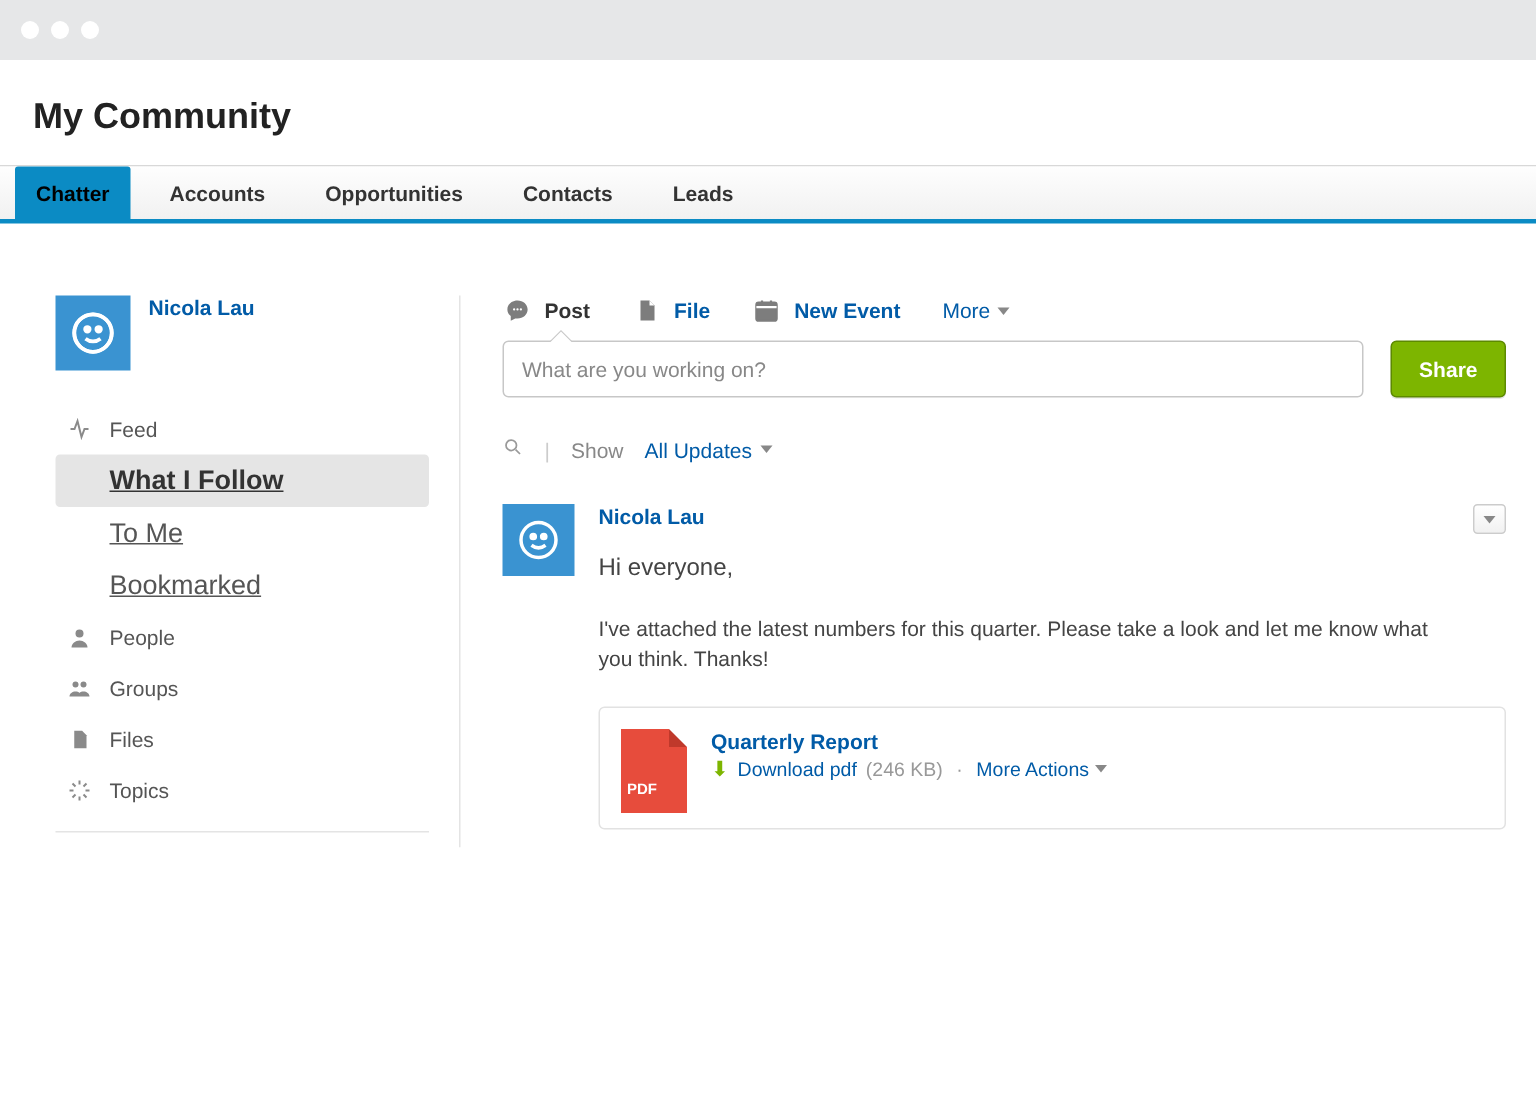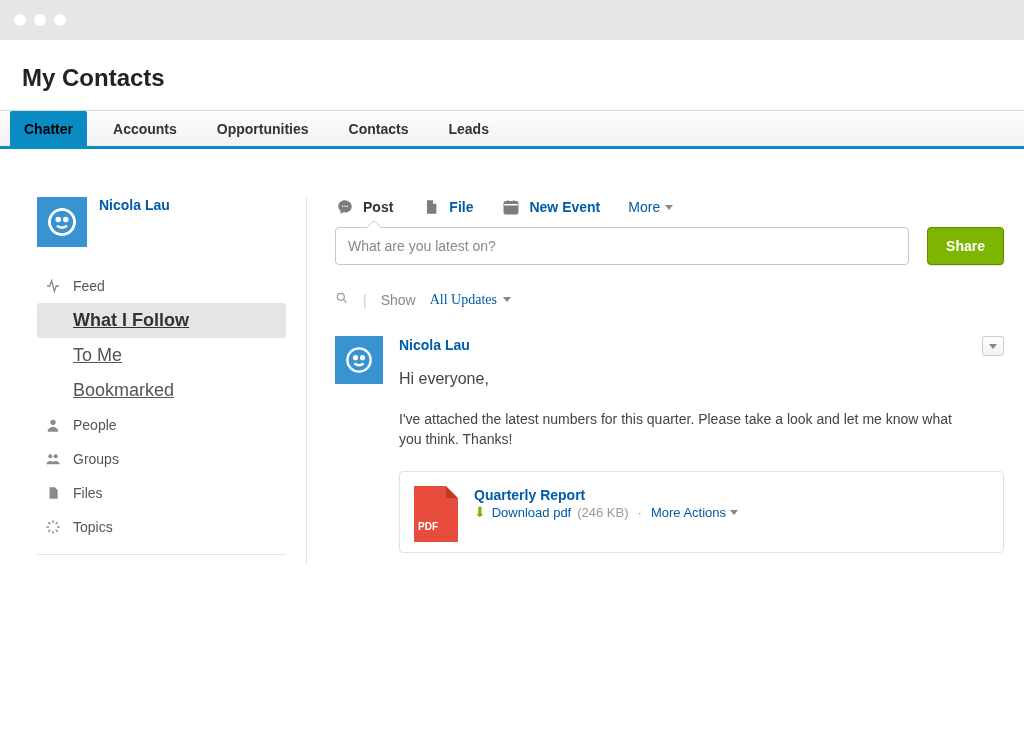--- a/index.html
+++ b/index.html
@@ -31,21 +31,21 @@
 .more-link { color: #015ba7; font-size: 14px; cursor: pointer; display: flex; align-items: center; gap: 5px; }
 .caret { width: 0; height: 0; border-left: 4px solid transparent; border-right: 4px solid transparent; border-top: 5px solid #888; }
 .compose-row { display: flex; align-items: center; gap: 18px; margin-bottom: 26px; }
 .compose { flex: 1; border: 1px solid #c7c7c7; border-radius: 4px; padding: 10px 12px; font-size: 14px; color: #888; background: #fff; position: relative; }
 .compose::before { content: ""; position: absolute; top: -8px; left: 30px; width: 0; height: 0; border-left: 8px solid transparent; border-right: 8px solid transparent; border-bottom: 8px solid #c7c7c7; }
 .compose::after { content: ""; position: absolute; top: -7px; left: 31px; width: 0; height: 0; border-left: 7px solid transparent; border-right: 7px solid transparent; border-bottom: 7px solid #fff; }
 .share-btn { background: #7db500; color: #fff; font-weight: bold; border: 1px solid #5d8a00; border-radius: 4px; padding: 10px 18px; font-size: 14px; cursor: pointer; box-shadow: 0 1px 0 rgba(0,0,0,0.1); }
 .filter-row { display: flex; align-items: center; gap: 14px; margin-bottom: 28px; color: #888; font-size: 14px; }
 .search-sm { color: #9a9a9a; }
 .vbar { color: #ccc; }
-.filter-link { color: #015ba7; cursor: pointer; display: inline-flex; align-items: center; gap: 6px; font-family: Liberation Serif, serif; }
+.filter-link { color: #015ba7; cursor: pointer; display: inline-flex; align-items: center; gap: 6px; }
 .feed-item { display: flex; gap: 16px; position: relative; }
 .feed-avatar { width: 48px; height: 48px; background: #3a93d1; display: flex; align-items: center; justify-content: center; flex-shrink: 0; }
 .feed-avatar svg { width: 28px; height: 28px; }
 .feed-body { flex: 1; }
 .feed-author { color: #015ba7; font-weight: bold; font-size: 14px; }
 .greeting { margin-top: 16px; color: #444; font-size: 16px; }
 .bodytext { margin-top: 22px; color: #444; font-size: 14px; line-height: 1.4; max-width: 560px; }
 .menu-btn { width: 22px; height: 20px; border: 1px solid #ccc; border-radius: 3px; background: linear-gradient(#fff,#f1f1f1); display: flex; align-items: center; justify-content: center; cursor: pointer; position: absolute; right: 0; top: 0; }
 .menu-btn .caret { border-top-color: #888; }
 .attachment { margin-top: 22px; border: 1px solid #e2e2e2; border-radius: 4px; padding: 14px; display: flex; gap: 16px; }
@@ -65,21 +65,21 @@
 </head>
 <body>
 
 <div class="titlebar">
   <div class="traffic"></div>
   <div class="traffic"></div>
   <div class="traffic"></div>
 </div>
 
 <div class="header">
-  <h1>My Contacts</h1>
+  <h1>My Community</h1>
 </div>
 
 <div class="navwrap">
   <div class="navtabs">
     <div class="tab active">Chatter</div>
     <div class="tab">Accounts</div>
     <div class="tab">Opportunities</div>
     <div class="tab">Contacts</div>
     <div class="tab">Leads</div>
   </div>
@@ -184,21 +184,21 @@
         </span>
         <span>New Event</span>
       </div>
       <div class="more-link">
         <span>More</span>
         <span class="caret"></span>
       </div>
     </div>
 
     <div class="compose-row">
-      <div class="compose">What are you latest on?</div>
+      <div class="compose">What are you working on?</div>
       <button class="share-btn">Share</button>
     </div>
 
     <div class="filter-row">
       <span class="search-sm">
         <svg viewBox="0 0 24 24" width="14" height="14" fill="none" stroke="#9a9a9a" stroke-width="2">
             <circle cx="10" cy="10" r="6"></circle>
             <path d="M20 20l-5-5"></path>
           </svg>
       </span>

